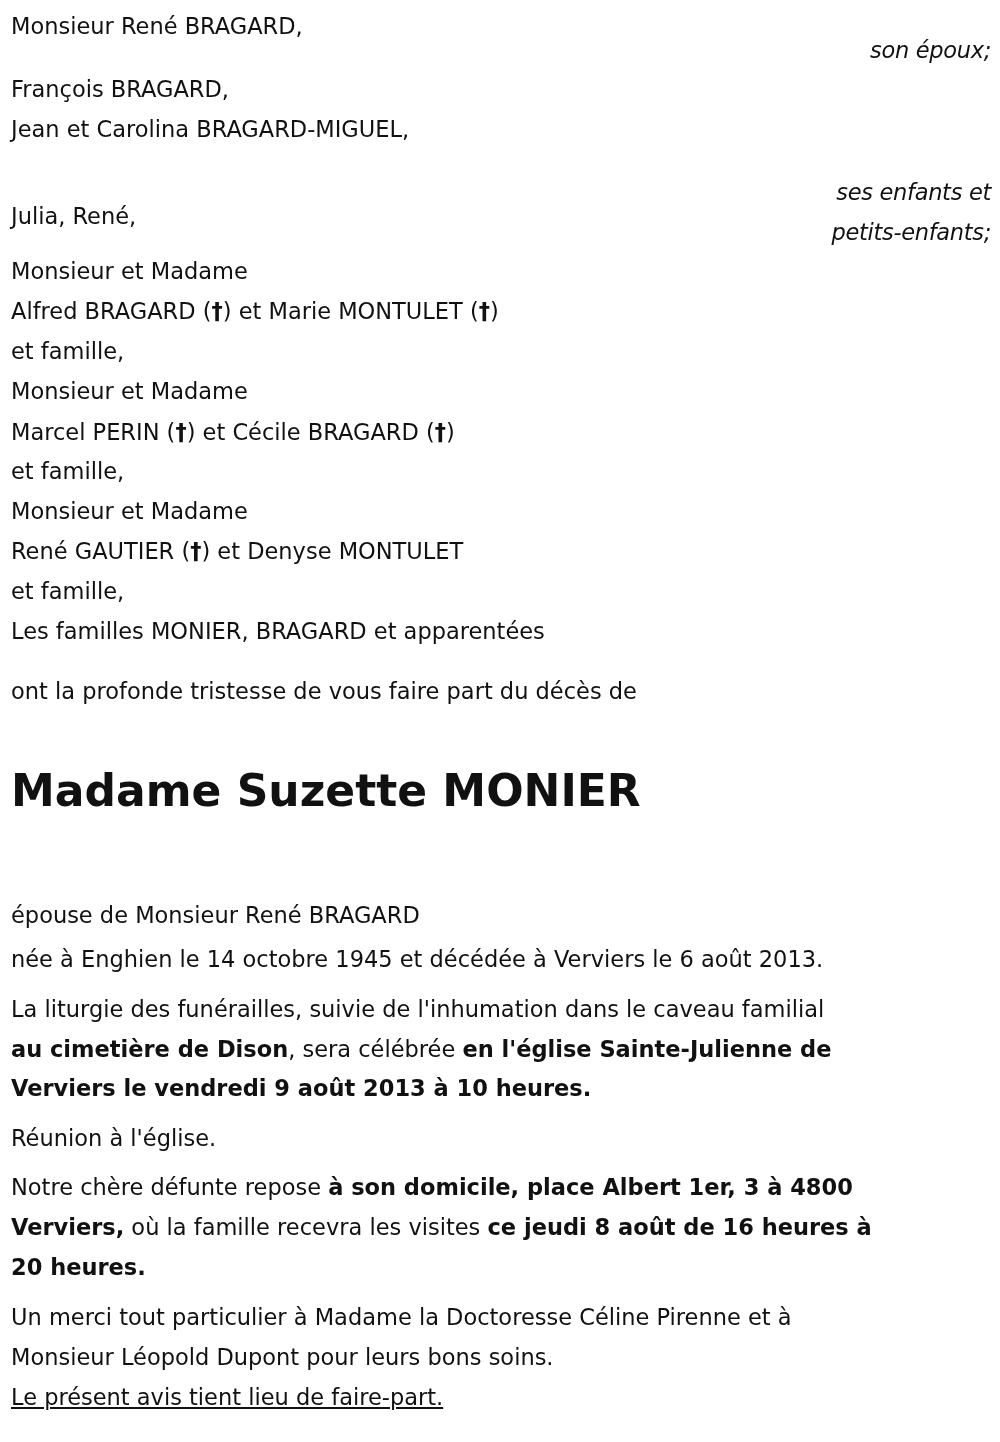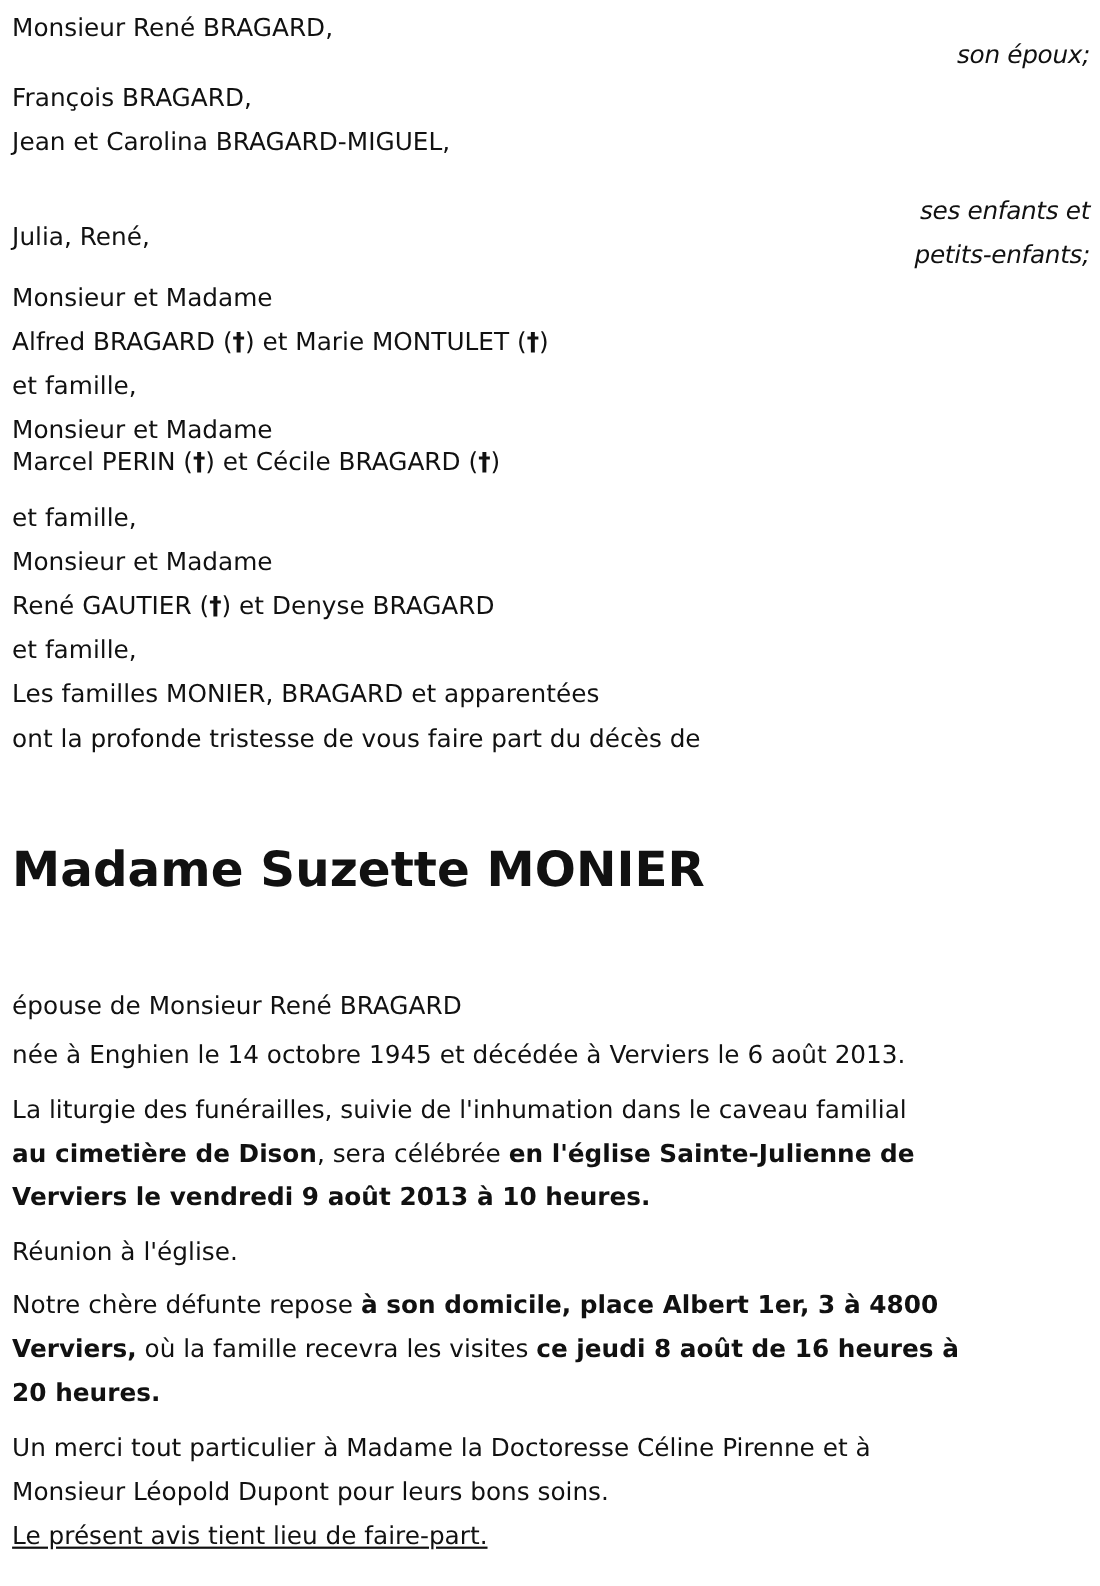--- a/index.html
+++ b/index.html
@@ -64,34 +64,34 @@
   <div class="right" style="top:172px;">ses enfants et</div>
   <div class="right" style="top:212px;">petits-enfants;</div>
 
   <div class="line" style="top:251px;">Monsieur et Madame</div>
   <div class="line" style="top:291px;">
     <span>Alfred BRAGARD (</span><span class="cross">†</span><span>) et Marie MONTULET (</span><span class="cross">†</span><span>)</span>
   </div>
   <div class="line" style="top:331px;">et famille,</div>
 
   <div class="line" style="top:371px;">Monsieur et Madame</div>
-  <div class="line" style="top:400px;text-align:center;">
+  <div class="line" style="top:412px;text-align:center;">
     <span>Marcel PERIN (</span><span class="cross">†</span><span>) et Cécile BRAGARD (</span><span class="cross">†</span><span>)</span>
   </div>
   <div class="line" style="top:451px;">et famille,</div>
 
   <div class="line" style="top:491px;">Monsieur et Madame</div>
   <div class="line" style="top:531px;">
-    <span>René GAUTIER (</span><span class="cross">†</span><span>) et Denyse BRAGARD</span>
+    <span>René GAUTIER (</span><span class="cross">†</span><span>) et Denyse MONTULET</span>
   </div>
   <div class="line" style="top:571px;">et famille,</div>
 
   <div class="line" style="top:611px;">Les familles MONIER, BRAGARD et apparentées</div>
 
-  <div class="line" style="top:652px;text-align:right;">ont la profonde tristesse de vous faire part du décès de</div>
+  <div class="line" style="top:671px;text-align:right;">ont la profonde tristesse de vous faire part du décès de</div>
 
   <div class="line heading" style="top:767px;">Madame Suzette MONIER</div>
   <div class="line" style="top:859px;margin-top:36px;">épouse de Monsieur René BRAGARD</div>
   <div class="line" style="top:939px;">née à Enghien le 14 octobre 1945 et décédée à Verviers le 6 août 2013.</div>
 
   <div class="line" style="top:989px;">La liturgie des funérailles, suivie de l'inhumation dans le caveau familial</div>
   <div class="line" style="top:1029px;">
     <span class="b">au cimetière de Dison</span><span>, sera célébrée </span><span class="b">en l'église Sainte-Julienne de</span>
   </div>
   <div class="line b" style="top:1068px;">Verviers le vendredi 9 août 2013 à 10 heures.</div>

